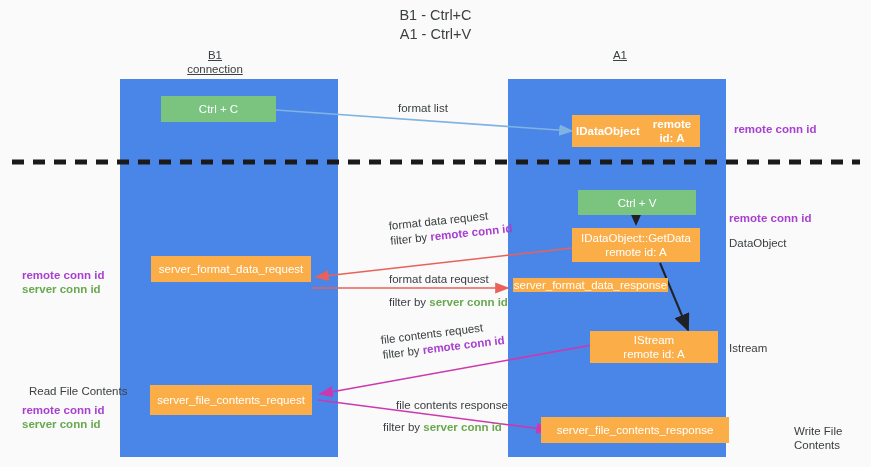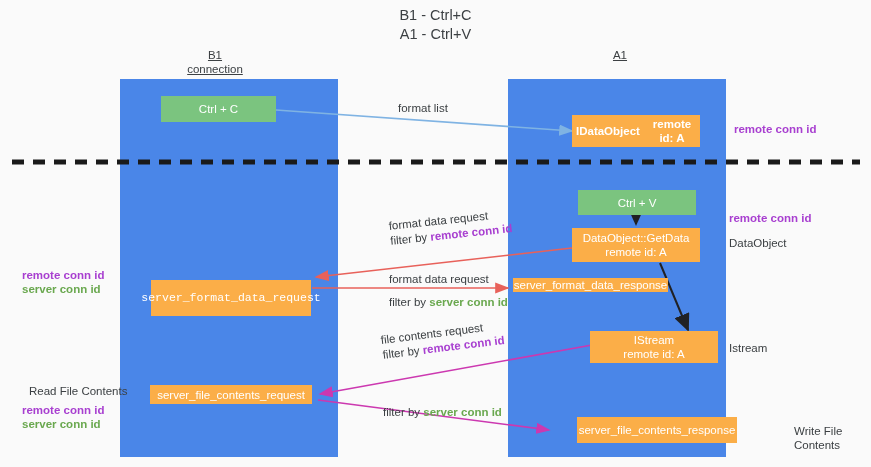--- a/index.html
+++ b/index.html
@@ -112,42 +112,42 @@
   <div class="node orange" style="left:572px;top:115px;width:128px;height:32px;font-weight:bold;">
     <span class="txt">IDataObject</span>
     <span class="txt">remote id: A</span>
   </div>
 
   <div class="node green" style="left:578px;top:172px;width:118px;height:25px;margin-top:18px;">
     <span class="txt">Ctrl + V</span>
   </div>
 
   <div class="node orange" style="left:572px;top:228px;width:128px;height:34px;flex-direction:column;">
-    <span class="txt">DataObject::GetData</span>
+    <span class="txt">IDataObject::GetData</span>
     <span class="txt">remote id: A</span>
   </div>
 
-  <div class="node orange" style="left:151px;top:280px;width:160px;height:36px;font-family:Liberation Mono, monospace;">
+  <div class="node orange" style="left:151px;top:256px;width:160px;height:26px;">
     <span class="txt">server_format_data_request</span>
   </div>
 
   <div class="node orange" style="left:513px;top:278px;width:155px;height:14px;">
     <span class="txt">server_format_data_response</span>
   </div>
 
   <div class="node orange" style="left:590px;top:331px;width:128px;height:32px;flex-direction:column;">
     <span class="txt">IStream</span>
     <span class="txt">remote id: A</span>
   </div>
 
-  <div class="node orange" style="left:150px;top:385px;width:162px;height:19px;">
+  <div class="node orange" style="left:150px;top:385px;width:162px;height:30px;">
     <span class="txt">server_file_contents_request</span>
   </div>
 
-  <div class="node orange" style="left:577px;top:417px;width:160px;height:26px;">
+  <div class="node orange" style="left:541px;top:417px;width:188px;height:26px;">
     <span class="txt">server_file_contents_response</span>
   </div>
 
   <div class="edge-label" style="left:398px;top:101px;">
     <span>format list</span>
   </div>
 
   <div class="edge-label rot" style="left:388px;top:219px;transform:rotate(-6deg);">
     <div><span>format data request</span></div>
     <div><span>filter by </span><b class="p">remote conn id</b></div>
@@ -157,20 +157,21 @@
     <div><span>format data request</span></div>
     <div style="margin-top:8px;"><span>filter by </span><b class="g">server conn id</b></div>
   </div>
 
   <div class="edge-label rot" style="left:380px;top:333px;transform:rotate(-7deg);">
     <div><span>file contents request</span></div>
     <div><span>filter by </span><b class="p">remote conn id</b></div>
   </div>
 
   <div class="edge-label" style="left:396px;top:398px;">
+    <div><span>file contents response</span></div>
     <div style="margin-top:7px;margin-left:-13px;"><span>filter by </span><b class="g">server conn id</b></div>
   </div>
 
   <div class="side-label purple" style="left:734px;top:122px;">remote conn id</div>
 
   <div class="side-label purple" style="left:729px;top:211px;">remote conn id</div>
 
   <div class="side-label plain" style="left:729px;top:236px;">DataObject</div>
 
   <div class="side-label plain" style="left:729px;top:341px;">Istream</div>

